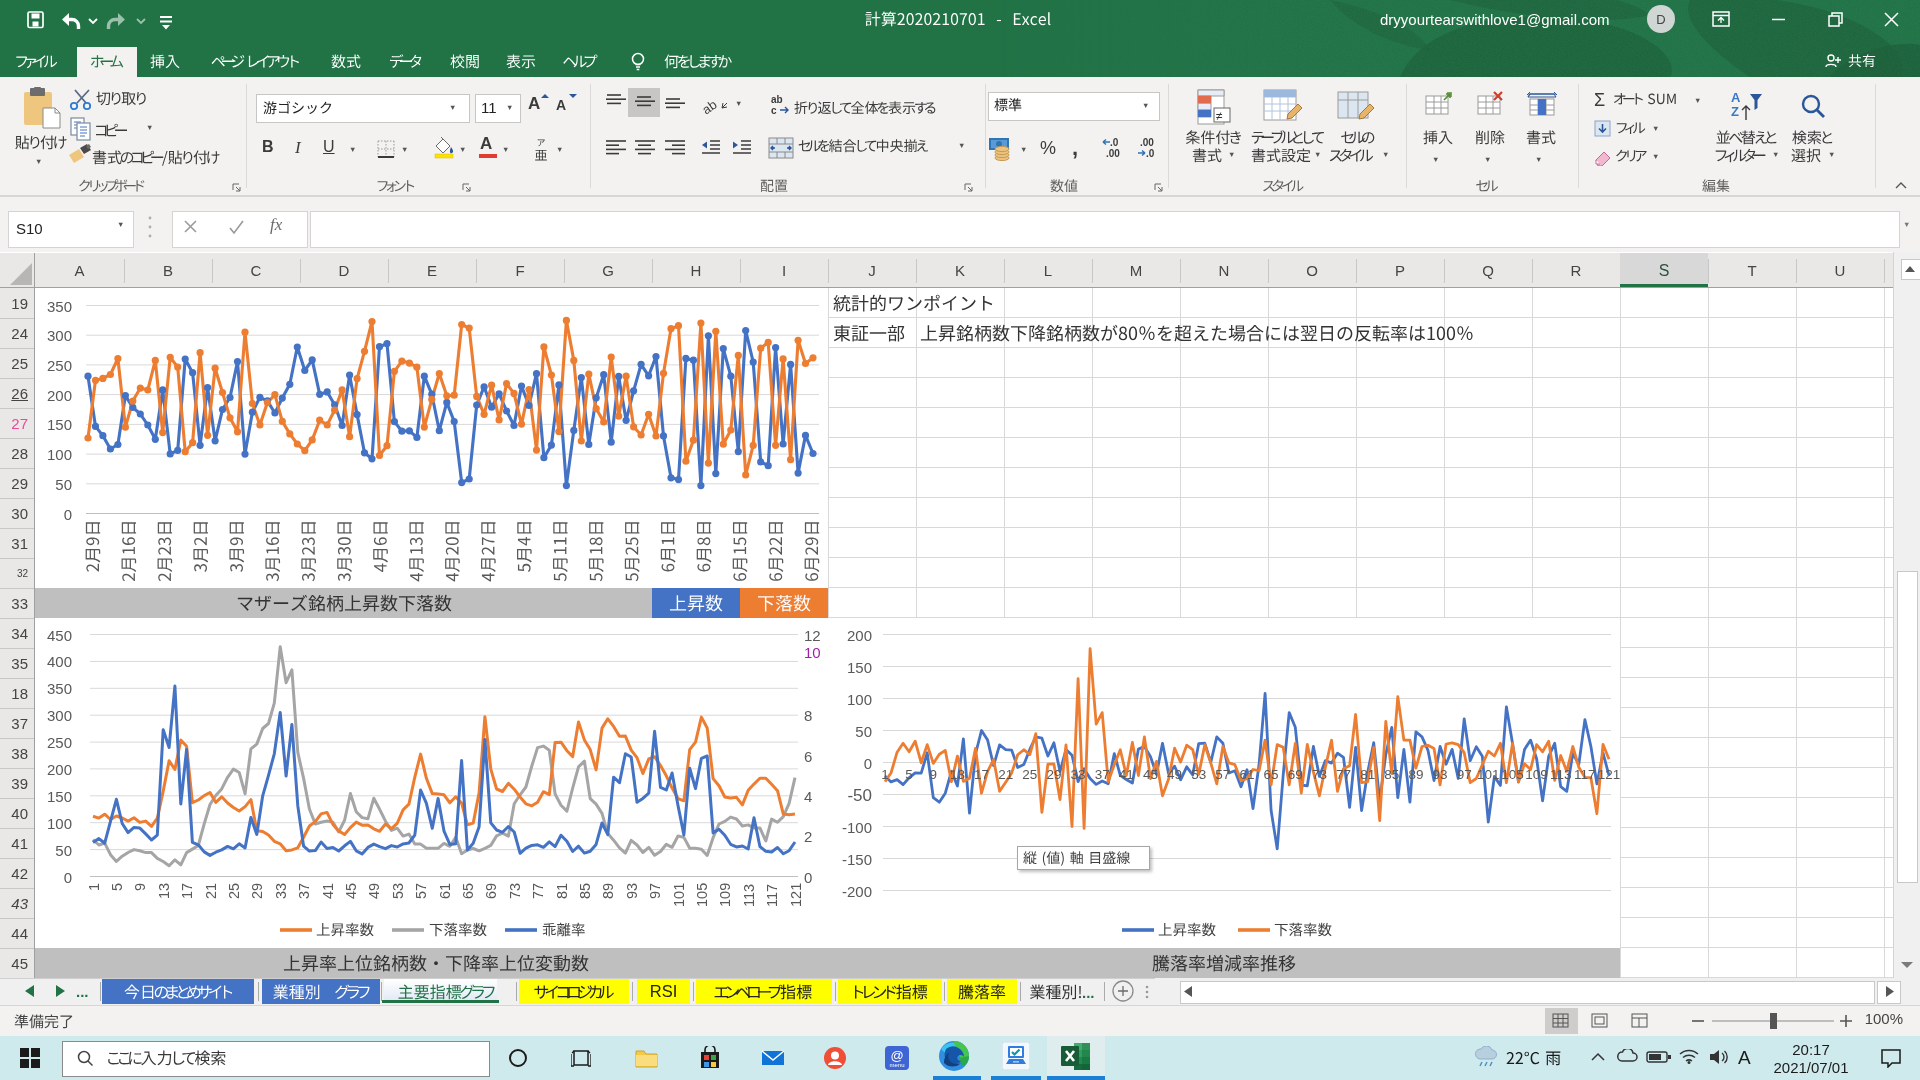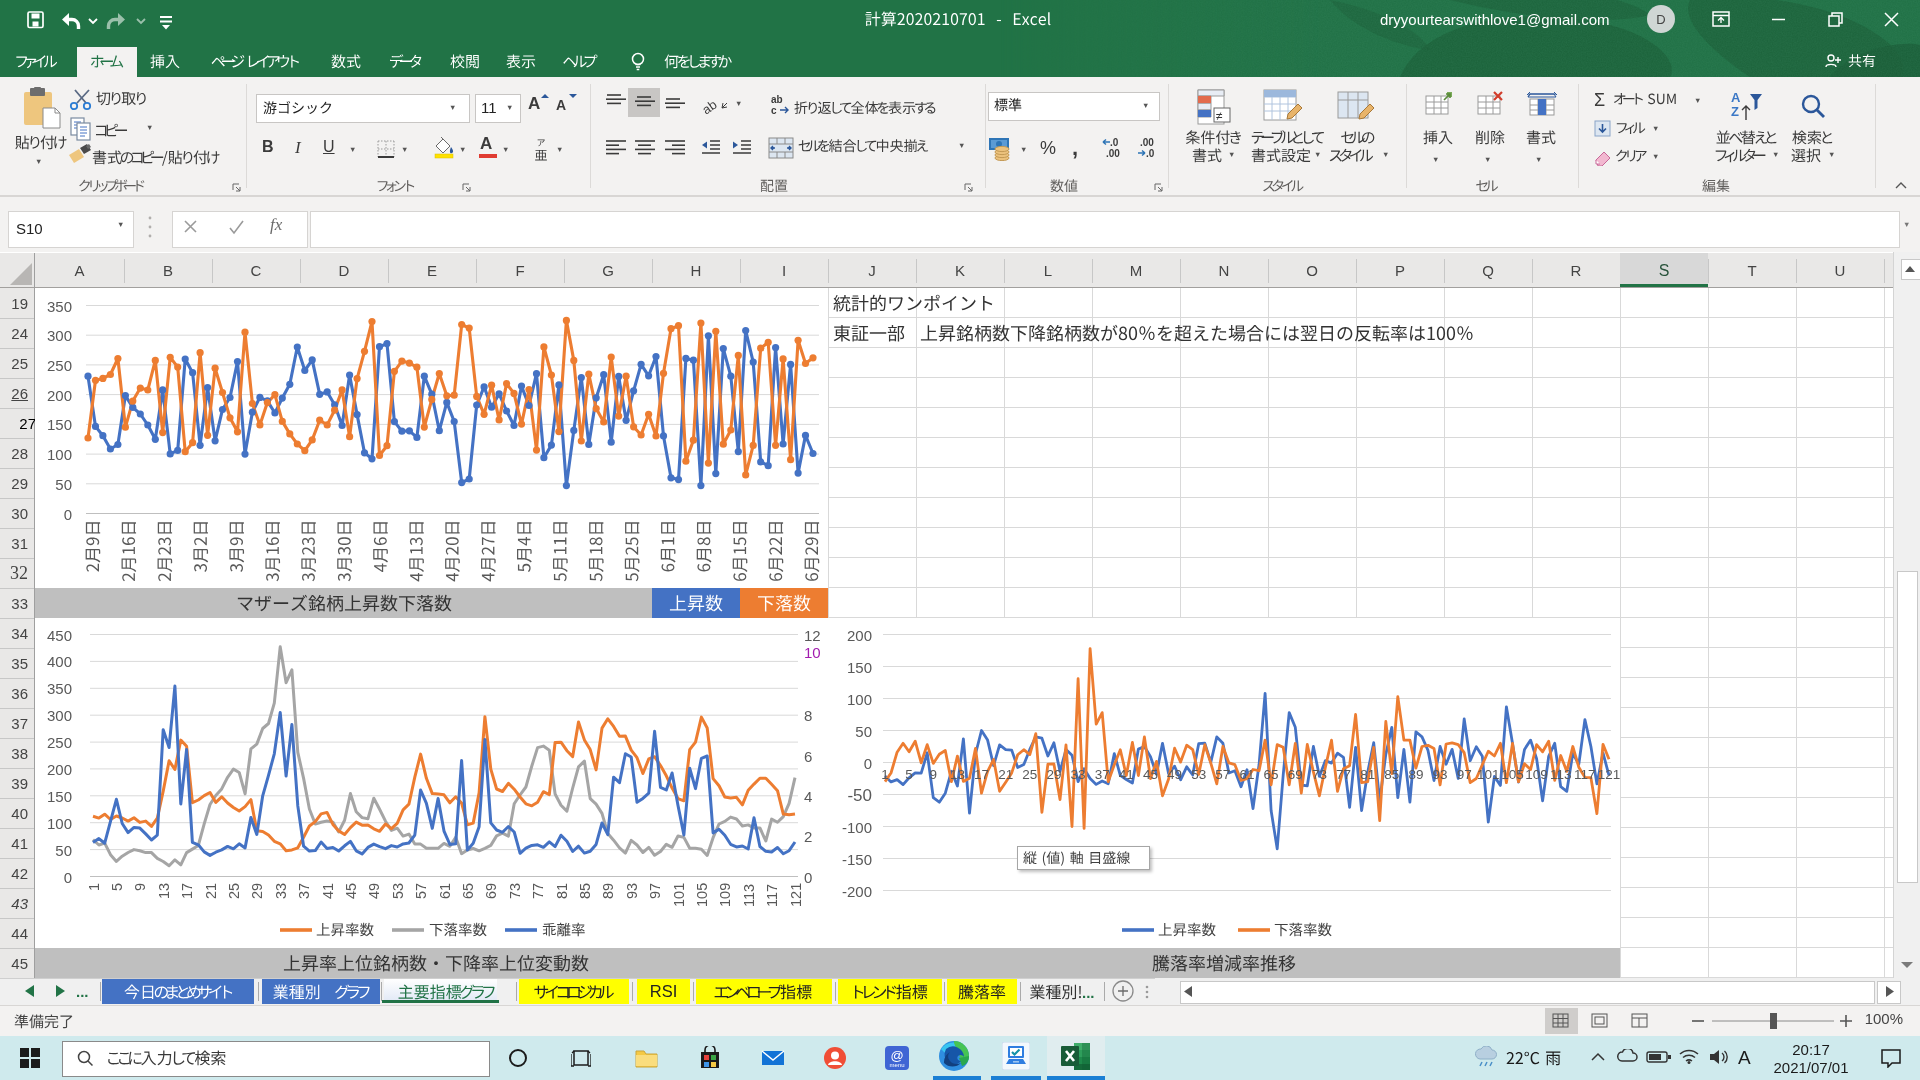--- a/index.html
+++ b/index.html
@@ -612,39 +612,39 @@
 <div class="ab" style="left:0px;top:288px;width:35px;height:690px;background:#e9e8e7"></div>
 <div class="ab" style="left:34px;top:288px;width:1px;height:690px;background:#9f9f9f"></div>
 <div class="ab" style="left:0px;top:295px;width:28px;font-size:15px;line-height:17px;color:#444;text-align:right;white-space:pre;">19</div>
 <div class="ab" style="left:0px;top:317.5px;width:34px;height:1px;background:#c7c7c7"></div>
 <div class="ab" style="left:0px;top:325px;width:28px;font-size:15px;line-height:17px;color:#444;text-align:right;white-space:pre;">24</div>
 <div class="ab" style="left:0px;top:347.5px;width:34px;height:1px;background:#c7c7c7"></div>
 <div class="ab" style="left:0px;top:355px;width:28px;font-size:15px;line-height:17px;color:#444;text-align:right;white-space:pre;">25</div>
 <div class="ab" style="left:0px;top:377.5px;width:34px;height:1px;background:#c7c7c7"></div>
 <div class="ab" style="left:0px;top:385px;width:28px;font-size:15px;line-height:17px;color:#444;text-align:right;white-space:pre;text-decoration:underline;">26</div>
 <div class="ab" style="left:0px;top:407.5px;width:34px;height:1px;background:#c7c7c7"></div>
-<div class="ab" style="left:0px;top:415px;width:28px;font-size:15px;line-height:17px;color:#000000;text-align:right;white-space:pre;padding-left:8px;">27</div>
+<div class="ab" style="left:0px;top:415px;width:28px;font-size:15px;line-height:17px;color:#ec4899;text-align:right;white-space:pre;">27</div>
 <div class="ab" style="left:0px;top:437.5px;width:34px;height:1px;background:#c7c7c7"></div>
 <div class="ab" style="left:0px;top:445px;width:28px;font-size:15px;line-height:17px;color:#444;text-align:right;white-space:pre;">28</div>
 <div class="ab" style="left:0px;top:467.5px;width:34px;height:1px;background:#c7c7c7"></div>
 <div class="ab" style="left:0px;top:475px;width:28px;font-size:15px;line-height:17px;color:#444;text-align:right;white-space:pre;">29</div>
 <div class="ab" style="left:0px;top:497.5px;width:34px;height:1px;background:#c7c7c7"></div>
 <div class="ab" style="left:0px;top:505px;width:28px;font-size:15px;line-height:17px;color:#444;text-align:right;white-space:pre;">30</div>
 <div class="ab" style="left:0px;top:527.5px;width:34px;height:1px;background:#c7c7c7"></div>
 <div class="ab" style="left:0px;top:535px;width:28px;font-size:15px;line-height:17px;color:#444;text-align:right;white-space:pre;">31</div>
 <div class="ab" style="left:0px;top:557.5px;width:34px;height:1px;background:#c7c7c7"></div>
-<div class="ab" style="left:0px;top:565px;width:28px;font-size:18px;line-height:17px;color:#444;text-align:right;white-space:pre;font-family:Liberation Serif, serif;">32</div>
+<div class="ab" style="left:0px;top:565px;width:28px;font-size:10px;line-height:17px;color:#444;text-align:right;white-space:pre;">32</div>
 <div class="ab" style="left:0px;top:587.5px;width:34px;height:1px;background:#c7c7c7"></div>
 <div class="ab" style="left:0px;top:595px;width:28px;font-size:15px;line-height:17px;color:#444;text-align:right;white-space:pre;">33</div>
 <div class="ab" style="left:0px;top:617.5px;width:34px;height:1px;background:#c7c7c7"></div>
 <div class="ab" style="left:0px;top:625px;width:28px;font-size:15px;line-height:17px;color:#444;text-align:right;white-space:pre;">34</div>
 <div class="ab" style="left:0px;top:647.5px;width:34px;height:1px;background:#c7c7c7"></div>
 <div class="ab" style="left:0px;top:655px;width:28px;font-size:15px;line-height:17px;color:#444;text-align:right;white-space:pre;">35</div>
 <div class="ab" style="left:0px;top:677.5px;width:34px;height:1px;background:#c7c7c7"></div>
-<div class="ab" style="left:0px;top:685px;width:28px;font-size:15px;line-height:17px;color:#444;text-align:right;white-space:pre;">36</div>
+<div class="ab" style="left:0px;top:685px;width:28px;font-size:15px;line-height:17px;color:#444;text-align:right;white-space:pre;">18</div>
 <div class="ab" style="left:0px;top:707.5px;width:34px;height:1px;background:#c7c7c7"></div>
 <div class="ab" style="left:0px;top:715px;width:28px;font-size:15px;line-height:17px;color:#444;text-align:right;white-space:pre;">37</div>
 <div class="ab" style="left:0px;top:737.5px;width:34px;height:1px;background:#c7c7c7"></div>
 <div class="ab" style="left:0px;top:745px;width:28px;font-size:15px;line-height:17px;color:#444;text-align:right;white-space:pre;">38</div>
 <div class="ab" style="left:0px;top:767.5px;width:34px;height:1px;background:#c7c7c7"></div>
 <div class="ab" style="left:0px;top:775px;width:28px;font-size:15px;line-height:17px;color:#444;text-align:right;white-space:pre;">39</div>
 <div class="ab" style="left:0px;top:797.5px;width:34px;height:1px;background:#c7c7c7"></div>
 <div class="ab" style="left:0px;top:805px;width:28px;font-size:15px;line-height:17px;color:#444;text-align:right;white-space:pre;">40</div>
 <div class="ab" style="left:0px;top:827.5px;width:34px;height:1px;background:#c7c7c7"></div>
 <div class="ab" style="left:0px;top:835px;width:28px;font-size:15px;line-height:17px;color:#444;text-align:right;white-space:pre;">41</div>

